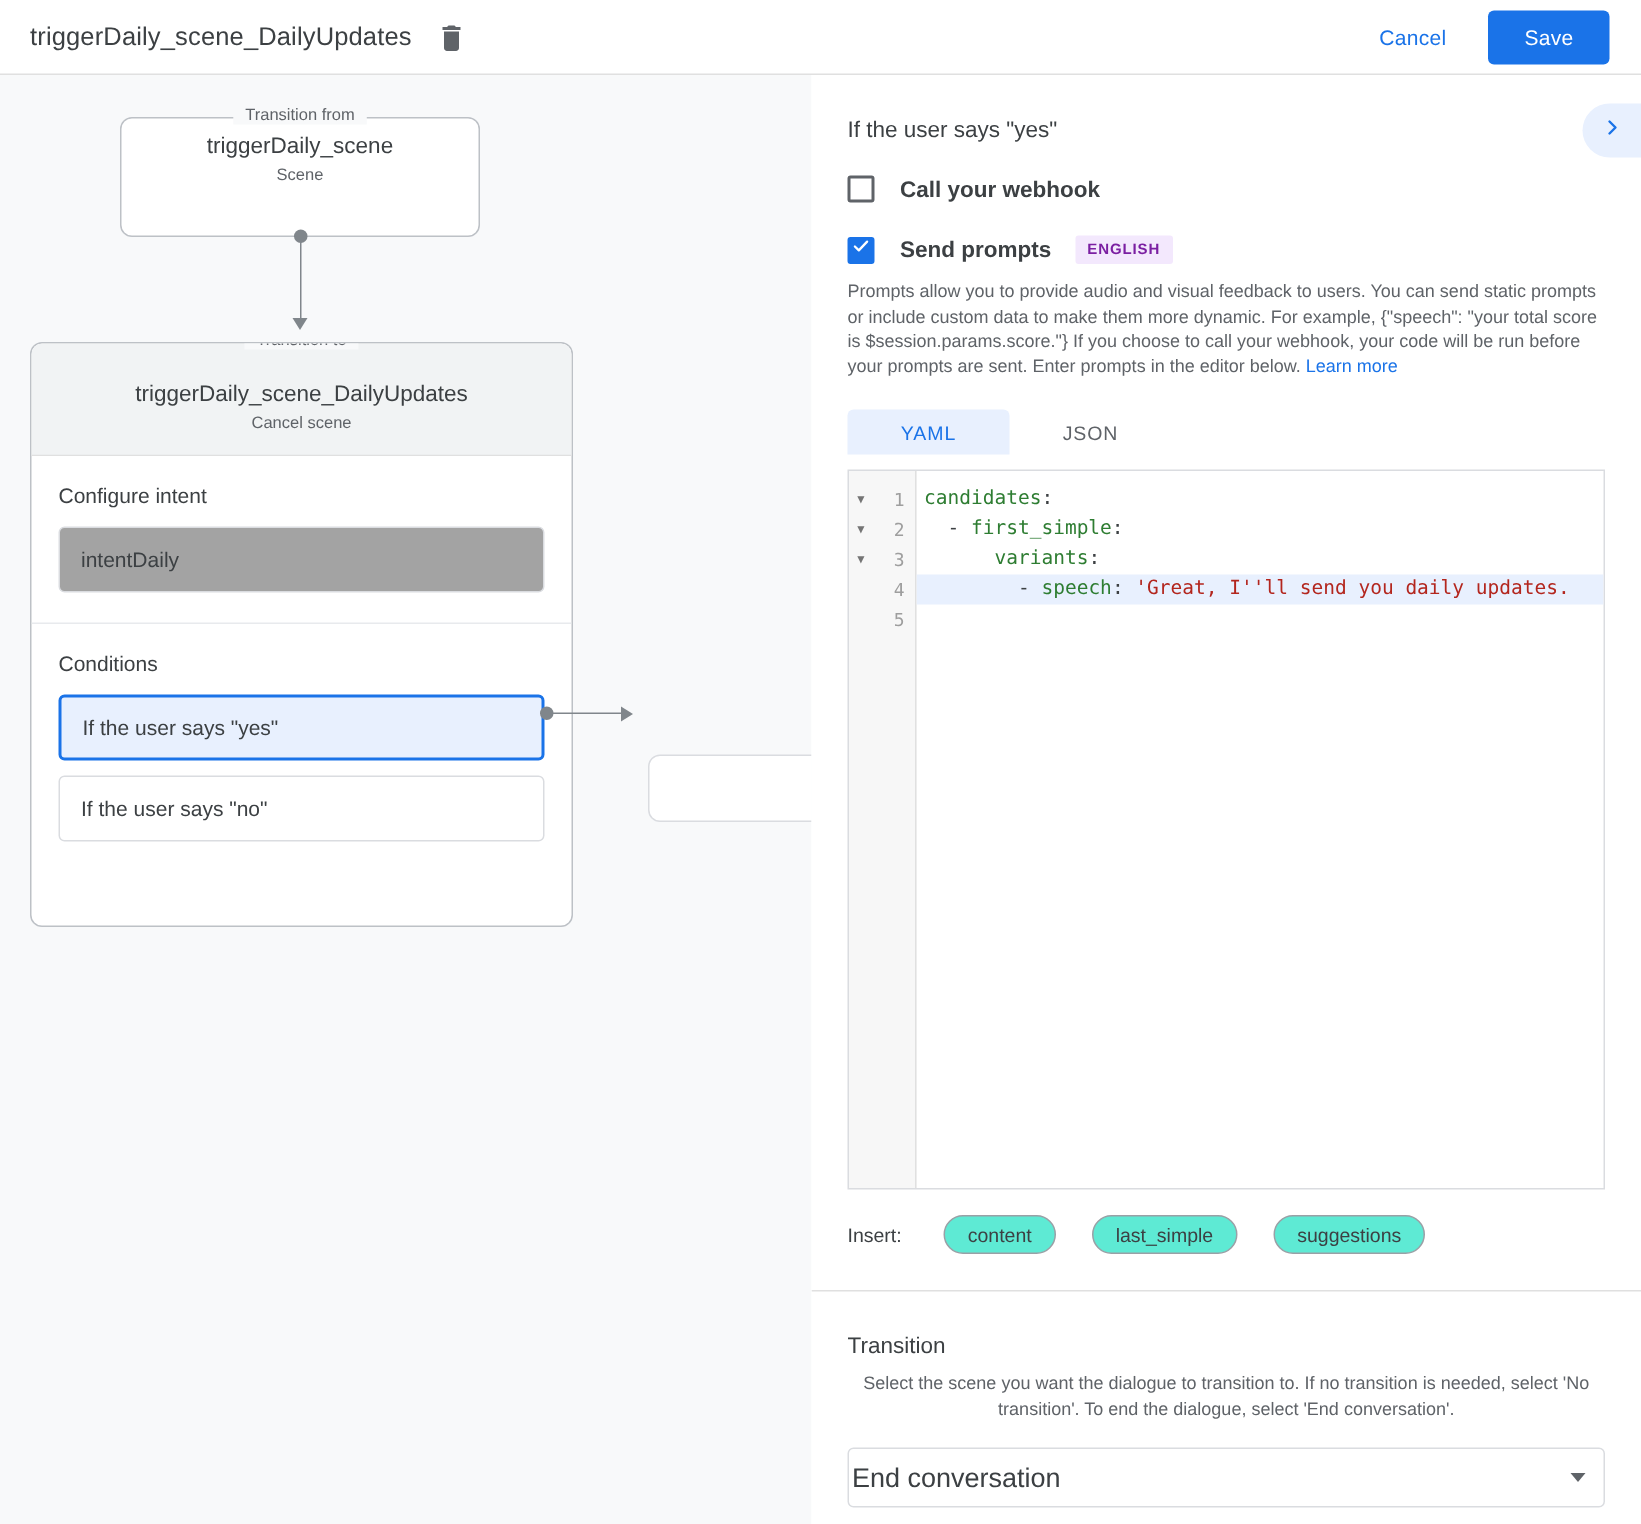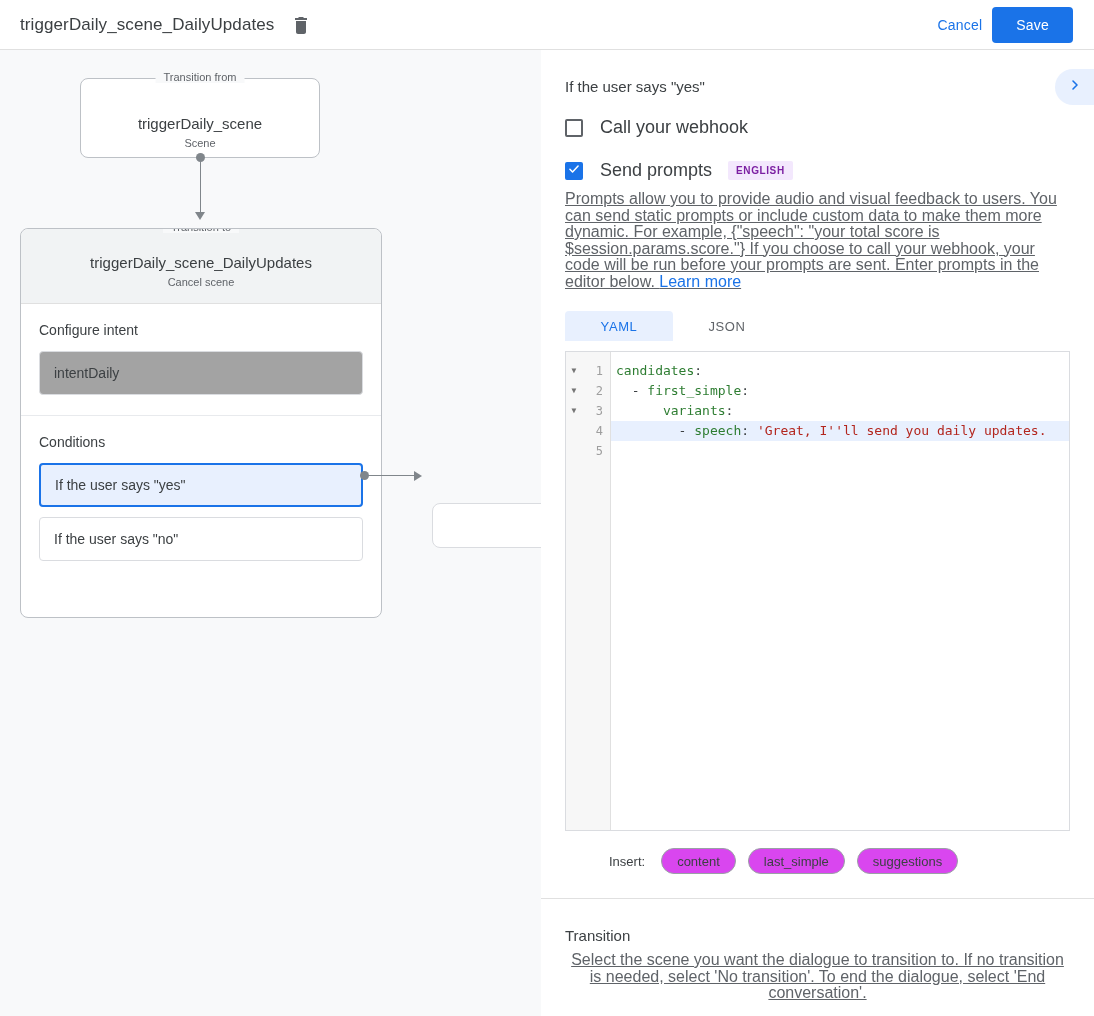--- a/index.html
+++ b/index.html
@@ -21,21 +21,21 @@
     margin-left: 20px;
     font-size: 17px; color: #3c4043; letter-spacing: .1px;
   }
   .trash-btn {
     margin-left: 14px; width: 26px; height: 26px;
     display: flex; align-items: center; justify-content: center;
     border-radius: 50%; cursor: pointer;
   }
   .trash-btn svg { display: block; }
   .topbar-right {
-    margin-left: auto; display: flex; align-items: center; 
+    margin-left: auto; display: flex; align-items: center; gap: 18px;
     padding-right: 21px;
   }
   .cancel-btn {
     font-size: 14px; color: #1a73e8; font-weight: 500;
     background: none; border: none; cursor: pointer;
     padding: 8px 10px; border-radius: 4px; letter-spacing: .2px;
   }
   .save-btn {
     font-size: 14px; color: #fff; font-weight: 400;
     background: #1a73e8; border: none; cursor: pointer;
@@ -55,21 +55,21 @@
   }
   .node-legend {
     position: absolute; top: -8px; left: 50%; transform: translateX(-50%);
     background: #f8f9fa; padding: 0 8px;
     font-size: 11px; color: #5f6368; white-space: nowrap;
   }
   .node-title { font-size: 15px; color: #3c4043; text-align: center; }
   .node-sub { font-size: 11px; color: #5f6368; text-align: center; margin-top: 5px; }
 
   #from-node { left: 80px; top: 28px; width: 240px; height: 80px; }
-  #from-node .node-title { margin-top: 36px; }
+  #from-node .node-title { margin-top: 10px; }
 
   #to-node {
     left: 20px; top: 178px; width: 362px; height: 390px;
     background: #fff; padding: 0; overflow: hidden;
   }
   .to-header {
     background: #f1f3f4; height: 75px; padding-top: 25px;
     border-bottom: 1px solid #e0e0e0;
     border-radius: 7px 7px 0 0;
   }
@@ -136,31 +136,30 @@
   .cbox {
     width: 18px; height: 18px; border: 2px solid #5f6368;
     border-radius: 2px; background: #fff; cursor: pointer;
     flex: 0 0 auto;
   }
   .cbox.checked {
     background: #1a73e8; border-color: #1a73e8;
     display: flex; align-items: center; justify-content: center;
   }
   .check-label {
-    margin-left: 17px; font-size: 18px; color: #3c4043; font-weight: 400;
+    margin-left: 17px; font-size: 15px; color: #3c4043; font-weight: 700;
   }
   .lang-badge {
     margin-left: 16px; background: #f3e8fd; color: #7b1fa2;
     font-size: 10px; letter-spacing: .6px; font-weight: 600;
     padding: 4px 8px; border-radius: 2px;
   }
   .helper-text {
-    margin-top: 10px; font-size: 16px; color: #5f6368; line-height: 16.5px;
+    margin-top: 10px; font-size: 12px; color: #5f6368; line-height: 16.5px;
     max-width: 510px;
-    text-decoration: underline;
   }
   .helper-text a { color: #1a73e8; text-decoration: none; }
 
   
   .tabs { display: flex; margin-top: 21px; }
   .tab {
     width: 108px; height: 30px; display: flex; align-items: center;
     justify-content: center; font-size: 13px; color: #5f6368;
     letter-spacing: .6px; cursor: pointer; border-radius: 4px 4px 0 0;
   }
@@ -192,27 +191,27 @@
   .code-row {
     height: 20px; line-height: 20px; font-size: 13px;
     white-space: pre; padding-left: 5px;
   }
   .code-row.hl { background: #e8f0fe; }
   .tok-key { color: #2e7d32; }
   .tok-punct { color: #3c4043; }
   .tok-str { color: #b3261e; }
 
   .insert-row {
-    display: flex; align-items: center; margin-top: 17px; gap: 12px; margin-left: 44px;
+    display: flex; align-items: center; margin-top: 17px; gap: 24px;
   }
   .insert-label { font-size: 13px; color: #3c4043; margin-right: 4px; }
   .chip {
     border: 1px solid #9aa0a6; border-radius: 16px; height: 26px;
     padding: 0 15px; display: flex; align-items: center;
-    font-size: 13px; color: #3c4043; background: #d946ef; cursor: pointer;
+    font-size: 13px; color: #3c4043; background: #5eead4; cursor: pointer;
   }
 
   .panel-divider {
     margin-top: 24px; height: 1px; background: #e0e0e0; width: 553px;
     margin-left: -24px;
   }
 
   .transition-title { font-size: 15px; color: #3c4043; margin-top: 28px; }
   .select-box {
     margin-top: 18px; height: 40px; border: 1px solid #dadce0;

